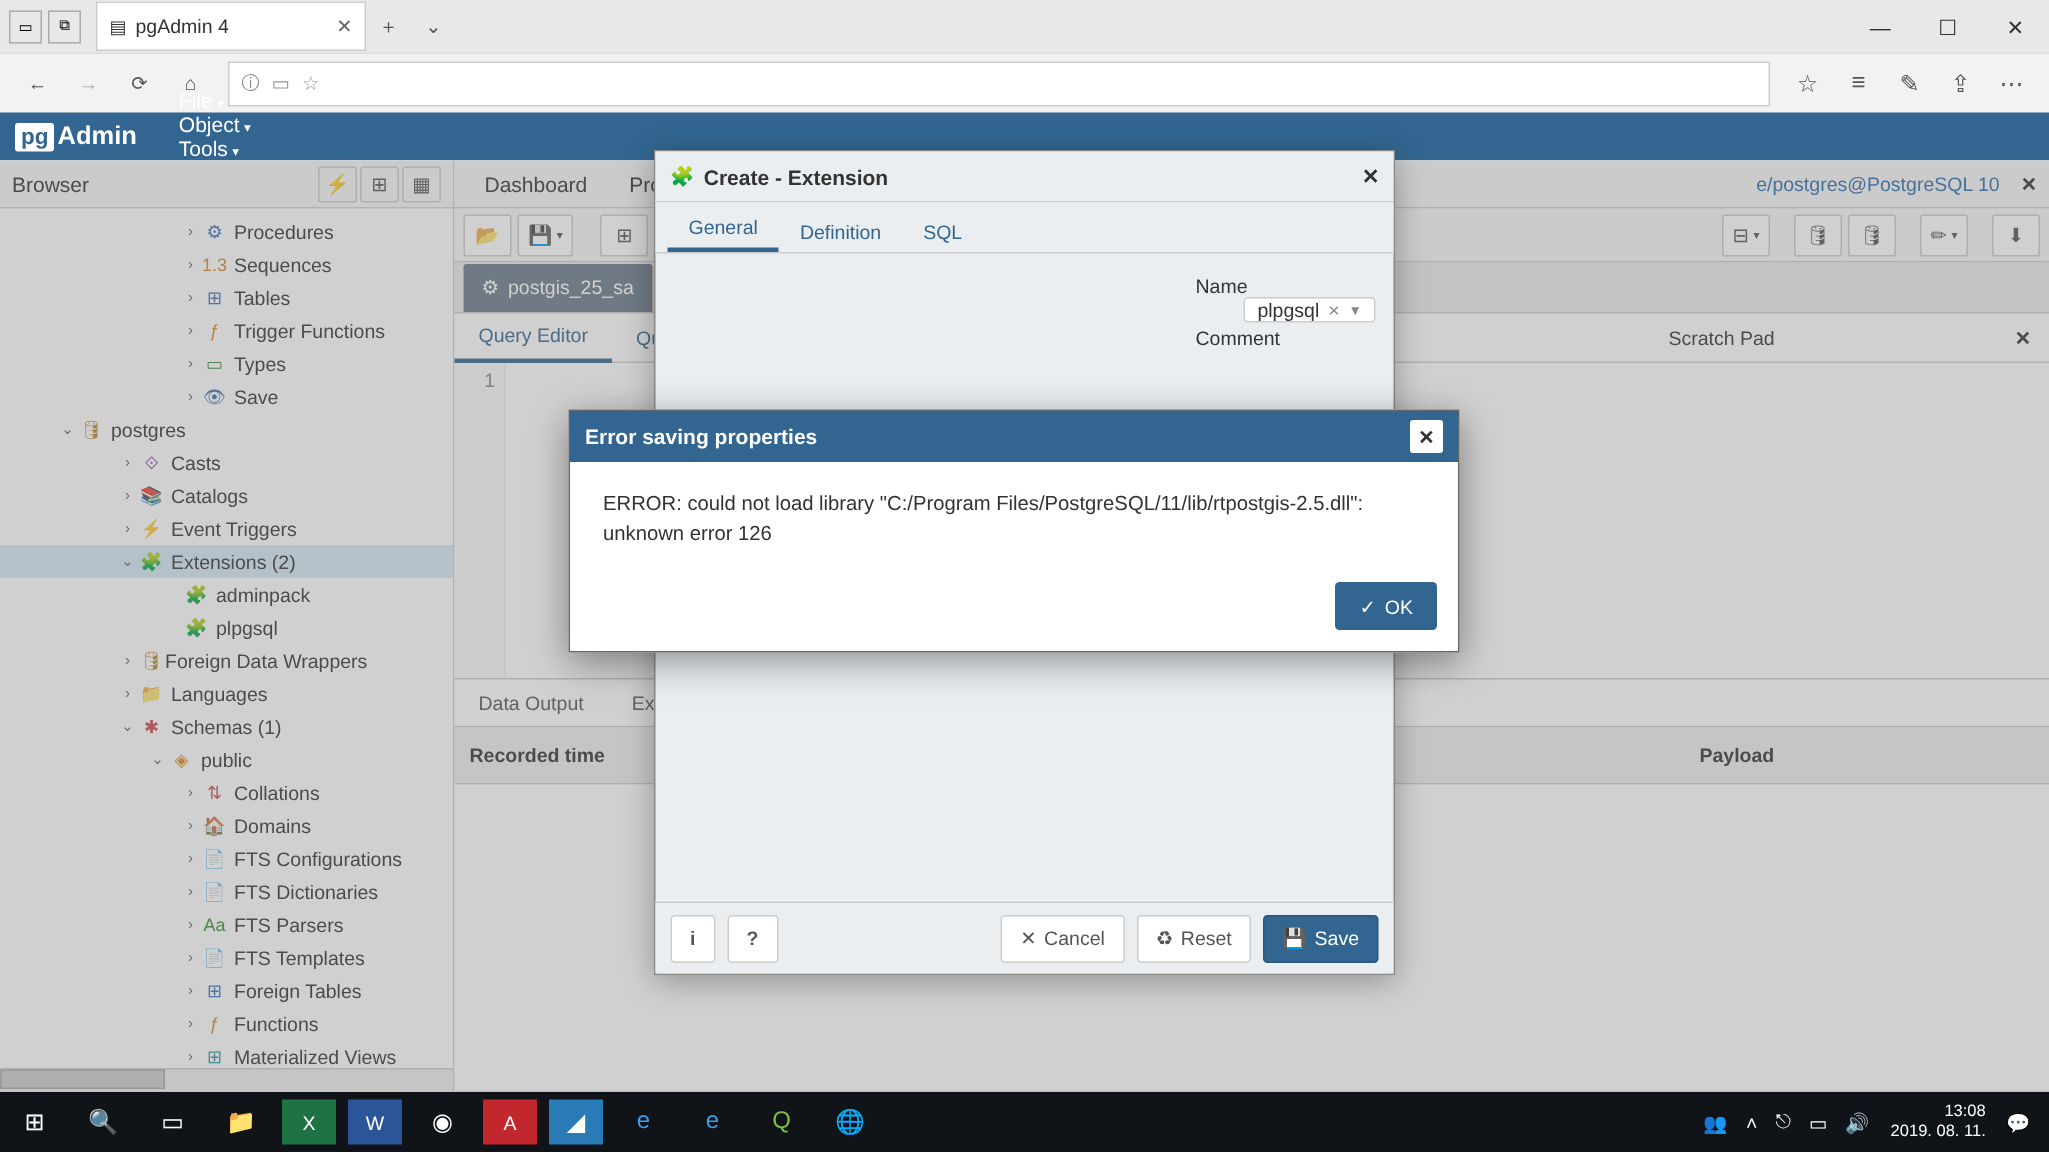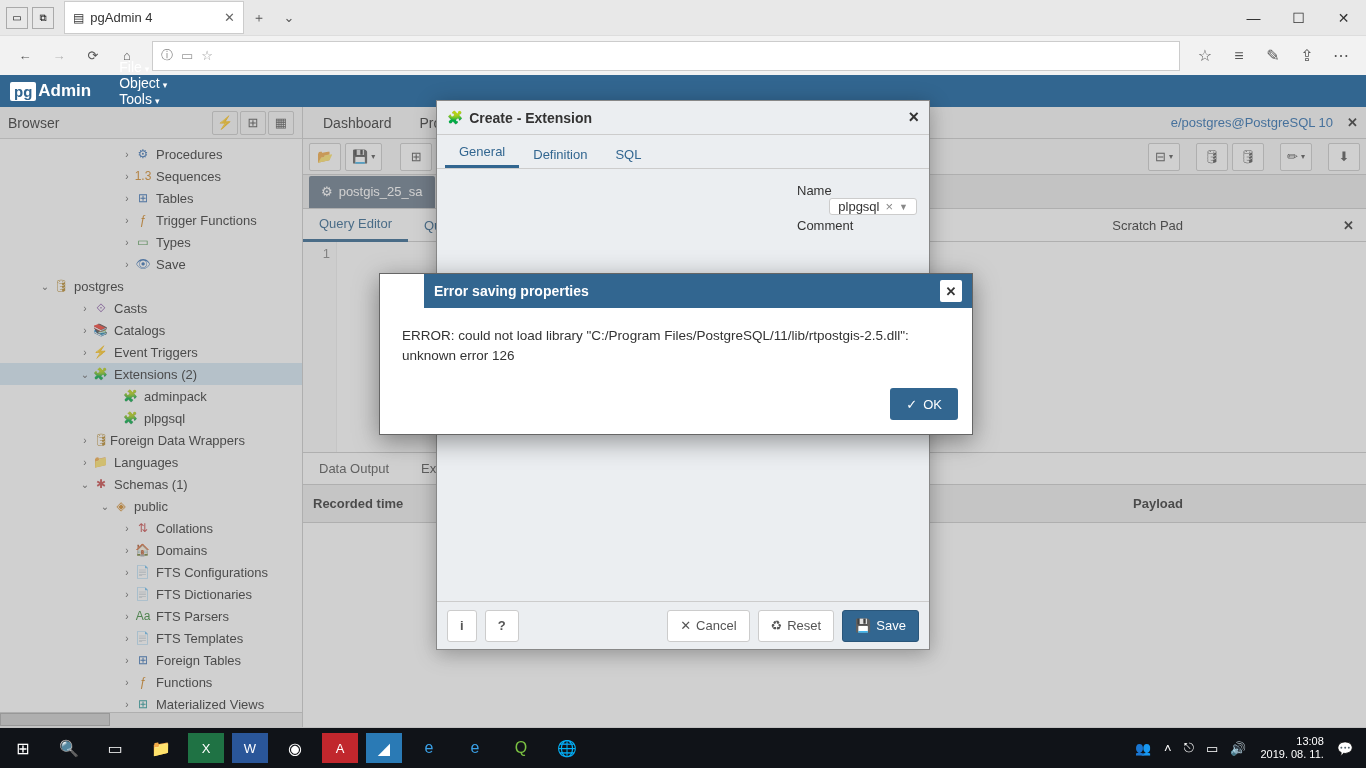--- a/index.html
+++ b/index.html
@@ -93,21 +93,21 @@
 .frow .inp .clr { color: #888; margin: 0 6px; cursor: pointer; }
 .frow .inp .car { color: #888; font-size: 9px; }
 .dlg-ftr { height: 48px; display: flex; align-items: center; padding: 0 10px; border-top: 1px solid #ccc; background: #ebeef1; gap: 8px; }
 .dbtn { height: 32px; padding: 0 12px; border: 1px solid #ccc; background: #fff; border-radius: 3px; display: flex; align-items: center; color: #555; cursor: pointer; }
 .dbtn.primary { background: #326690; color: #fff; border-color: #2a567a; }
 .dbtn .ico { margin-right: 5px; }
 .dlg-ftr .sp { flex: 1; }
 
 
 .dlg-err { position: absolute; left: 379px; top: 273px; width: 594px; background: #fff; border: 1px solid #666; box-shadow: 0 6px 24px rgba(0,0,0,0.4); }
-.dlg-err-hdr { height: 34px; background: #326690; color: #fff; display: flex; align-items: center; padding: 0 10px; margin-left: 44px; }
+.dlg-err-hdr { height: 34px; background: #326690; color: #fff; display: flex; align-items: center; padding: 0 10px; }
 .dlg-err-hdr .ttl { font-weight: bold; font-size: 14px; }
 .dlg-err-hdr .xb { margin-left: auto; width: 22px; height: 22px; background: #fff; color: #333; display: flex; align-items: center; justify-content: center; cursor: pointer; font-weight: bold; border-radius: 2px; }
 .dlg-err-body { padding: 18px 22px 10px; color: #333; font-size: 13.5px; line-height: 1.5; min-height: 70px; }
 .dlg-err-ftr { display: flex; padding: 10px 14px 14px; }
 .dlg-err-ftr .sp { flex: 1; }
 .okbtn { background: #326690; color: #fff; height: 32px; padding: 0 16px; border-radius: 3px; display: flex; align-items: center; cursor: pointer; }
 .okbtn .ico { margin-right: 6px; }
 
 
 .taskbar { position: absolute; left: 0; right: 0; bottom: 0; height: 40px; background: #101318; display: flex; align-items: center; color: #fff; }

